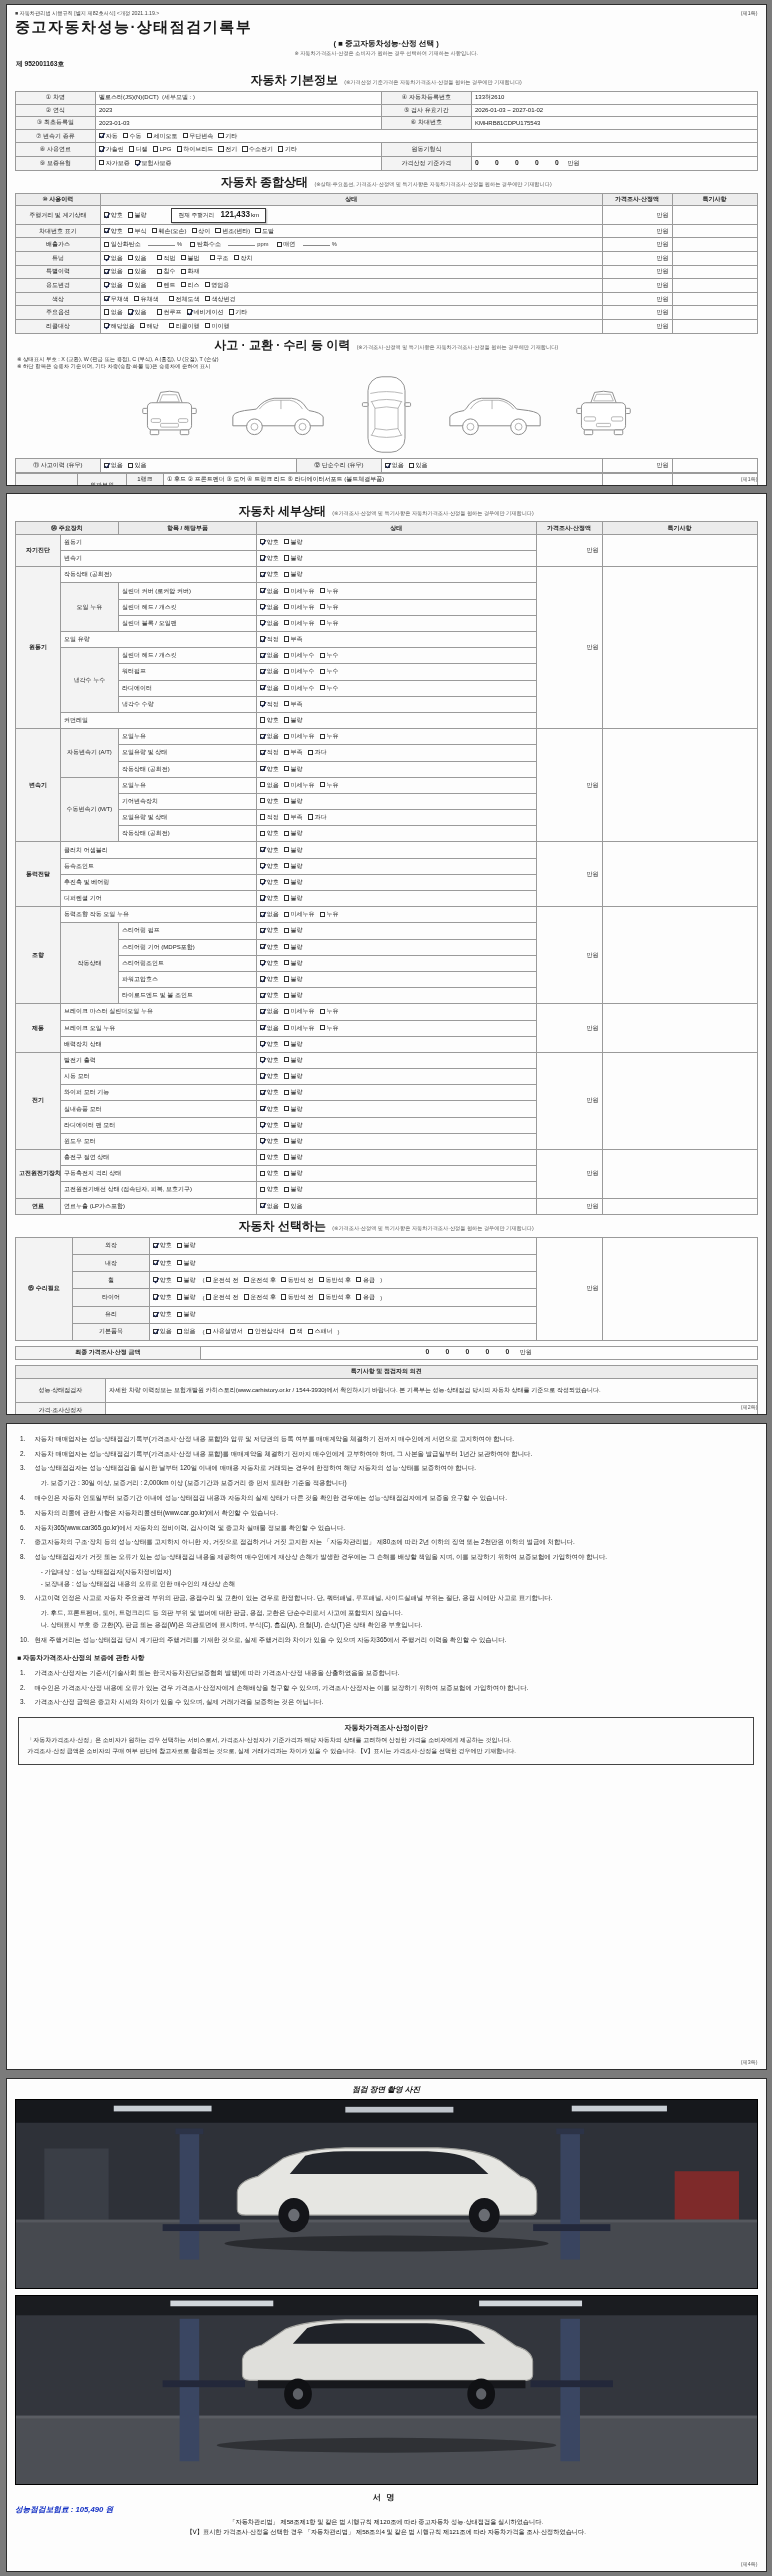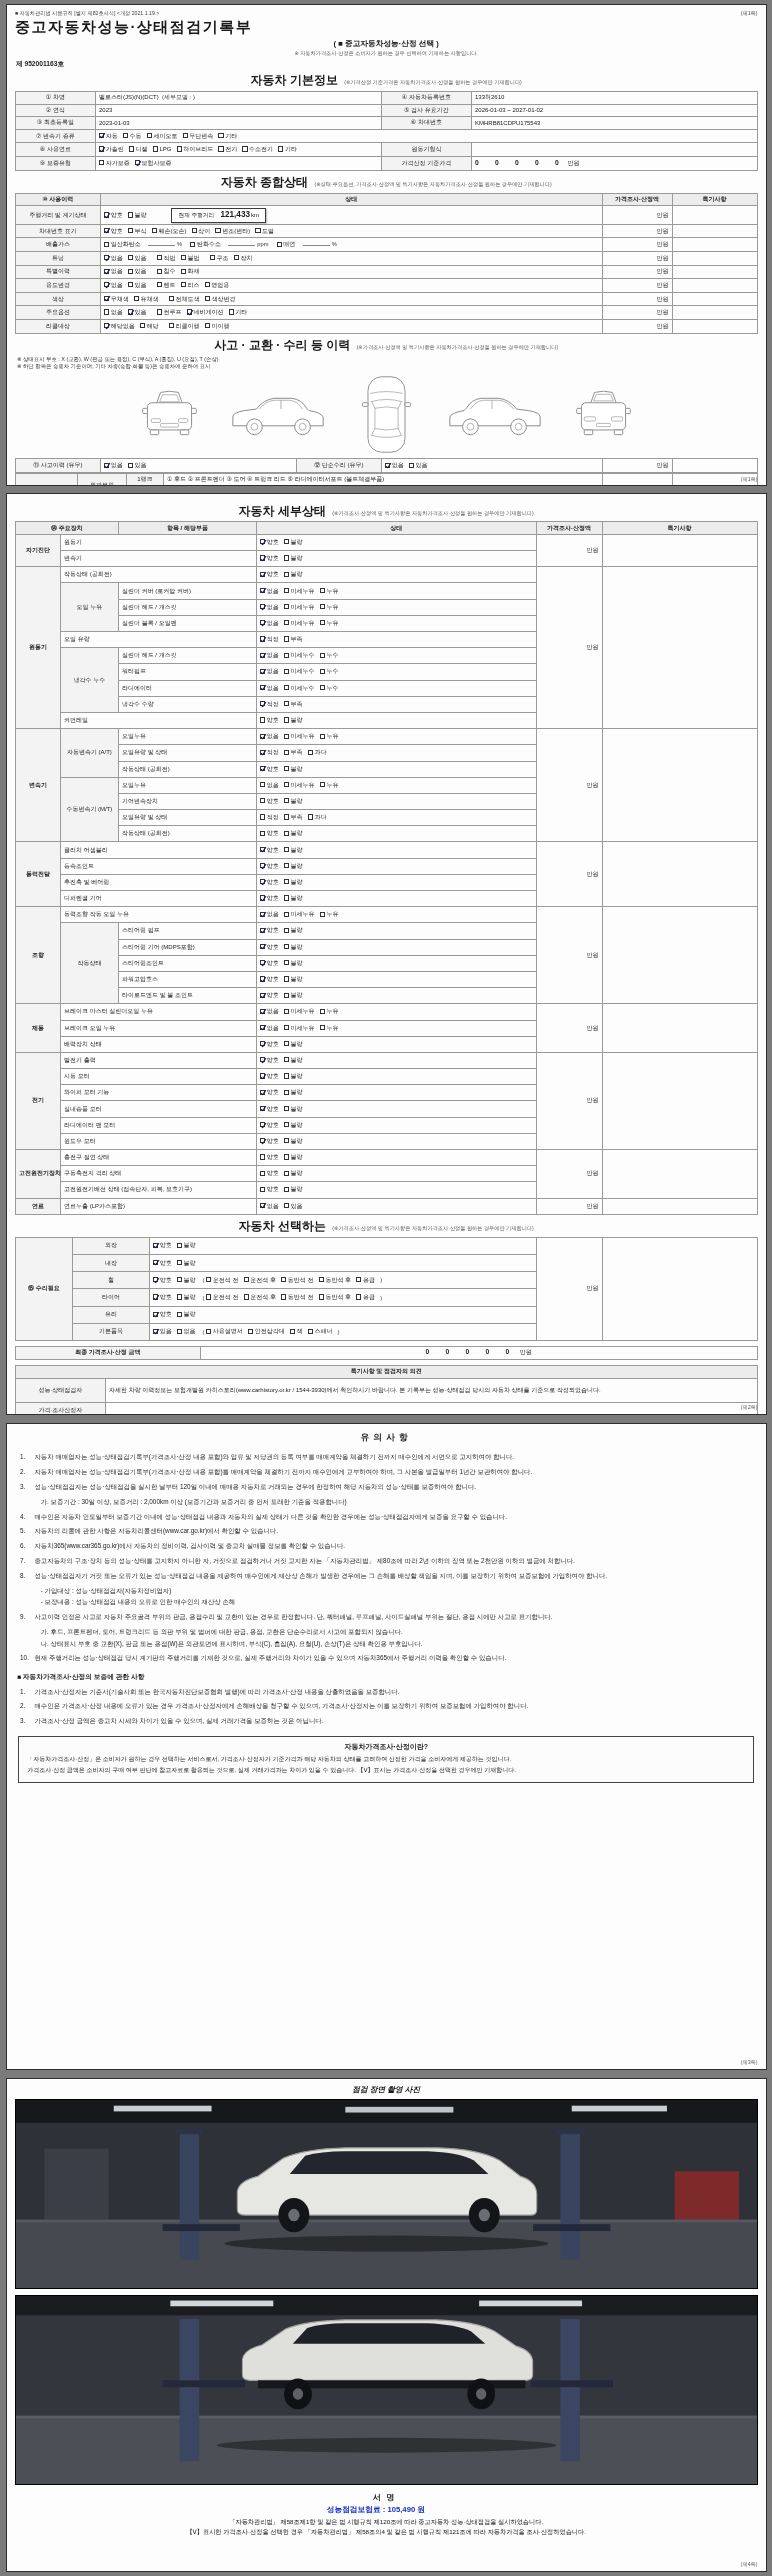--- a/index.html
+++ b/index.html
@@ -76,21 +76,21 @@
   .n-sub { margin:0.5px 0 0.5px 20.6px; color:#222; }
   .n-subhead { font-weight:bold; margin:9.3px 0 3.1px 2.1px; font-size:6.7px; }
   .n-box { border:0.5px solid #444; margin:9.3px 3.1px 0; padding:5.2px 8.2px; background:#fcfcfc; }
   .n-box-title { text-align:center; font-weight:bold; margin-bottom:3.1px; font-size:7px; }
   .n-box-line { font-size:6px; line-height:1.6; margin:1.5px 0; }
 
   .photos-title { text-align:center; font-weight:bold; font-size:7.7px; margin:1px 0 4.1px;font-style:italic; }
   .photo { display:block; border:0.5px solid #000; margin:0 auto 6.2px; }
 
   .sig-title { text-align:center; font-weight:bold; font-size:8.2px; letter-spacing:5.2px; margin-top:2.1px; }
-  .sig-ins { text-align:center; color:#1330c4; font-weight:bold; font-size:7.7px; margin:2.1px 20.6px 3.1px 0; }
+  .sig-ins { text-align:left; color:#1330c4; font-weight:bold; font-size:7.7px; margin:2.1px 20.6px 3.1px 0;font-style:italic; }
   .sig-line { text-align:center; font-size:6.2px; margin:1.5px 0; color:#111; }
 
   .rm-text { font-size:5.7px; line-height:1.5; }
   .dim { color:#444; }
 </style>
 </head>
 <body>
 
 <div class="page">
 
@@ -656,21 +656,20 @@
         <td class="lbl">가격·조사산정자</td>
         <td class="rm-text" style="height:17.5px;"></td>
       </tr>
     </tbody>
       </table>
 
     <div class="page-marker">(제2쪽)</div>
   </div>
 
   <div class="panel" id="panel3">
-    <div class="notice-title">유의사항</div>
     <div class="notice" id="notice-body">
         <div class="n-item">
           <span class="n-no">1.</span>
           <span class="n-tx">자동차 매매업자는 성능·상태점검기록부(가격조사·산정 내용 포함)와 압류 및 저당권의 등록 여부를 매매계약을 체결하기 전까지 매수인에게 서면으로 고지하여야 합니다.</span>
         </div>
         <div class="n-item">
           <span class="n-no">2.</span>
           <span class="n-tx">자동차 매매업자는 성능·상태점검기록부(가격조사·산정 내용 포함)를 매매계약을 체결하기 전까지 매수인에게 교부하여야 하며, 그 사본을 발급일부터 1년간 보관하여야 합니다.</span>
         </div>
         <div class="n-item">

